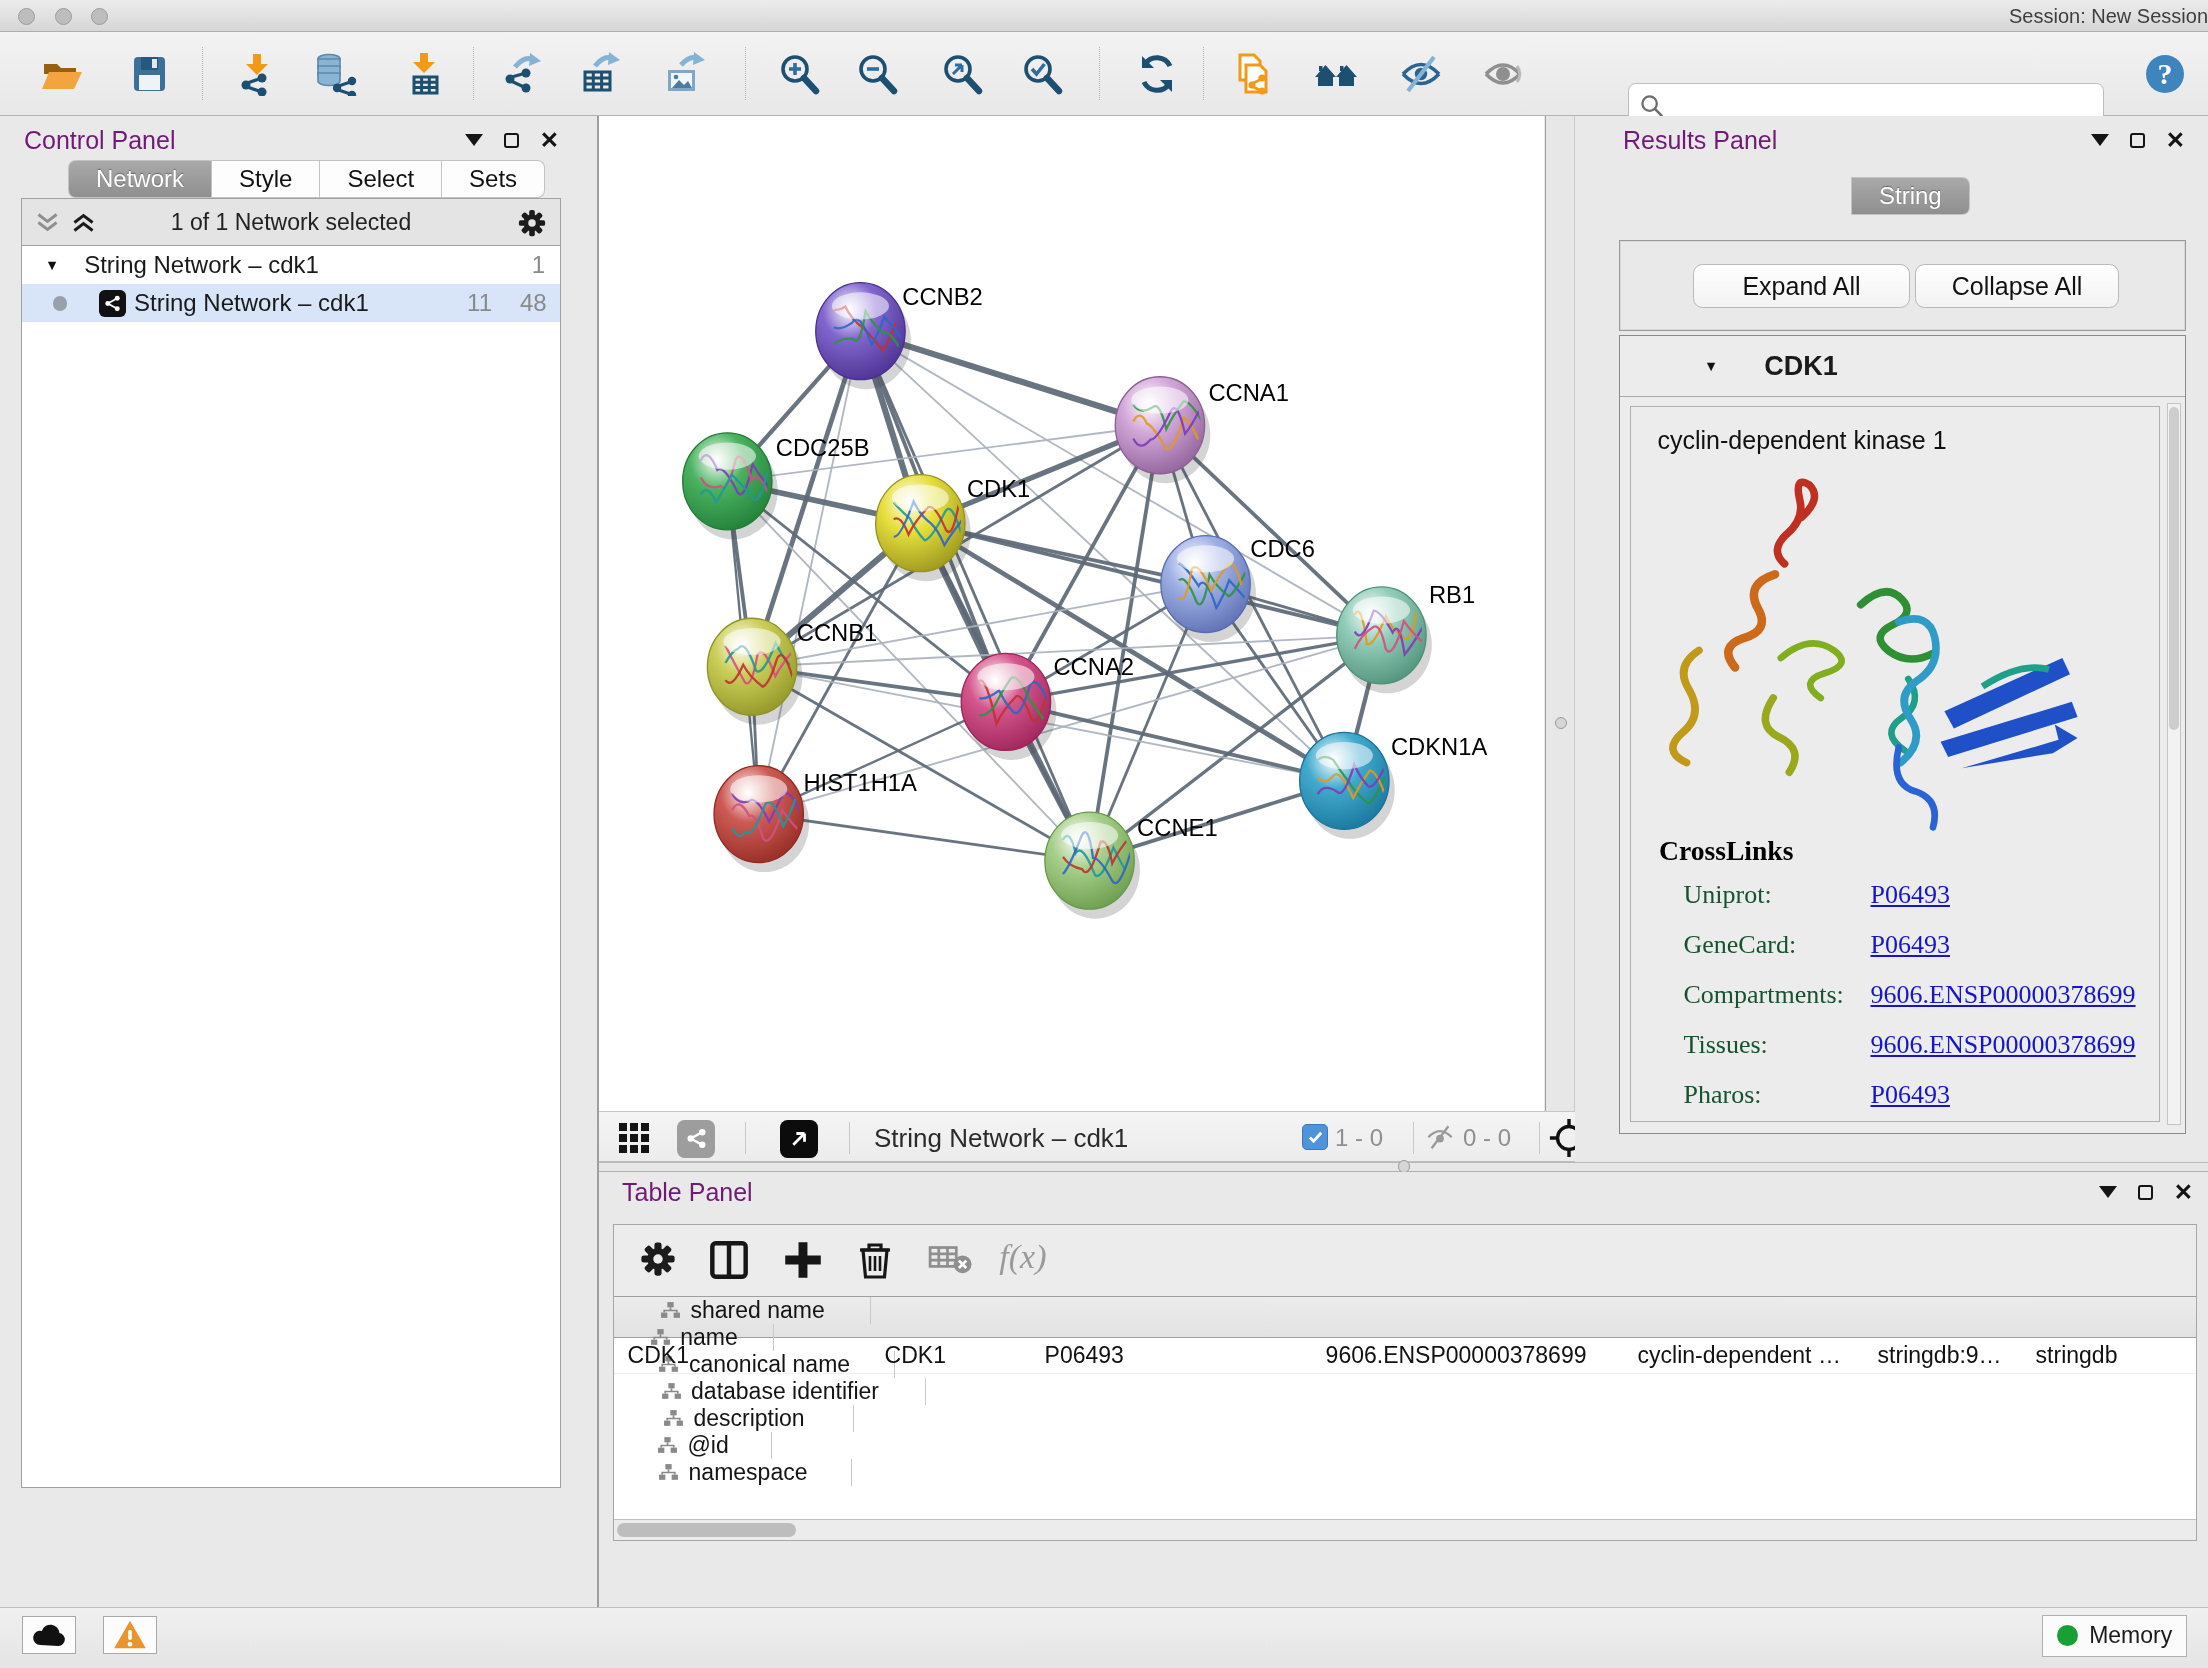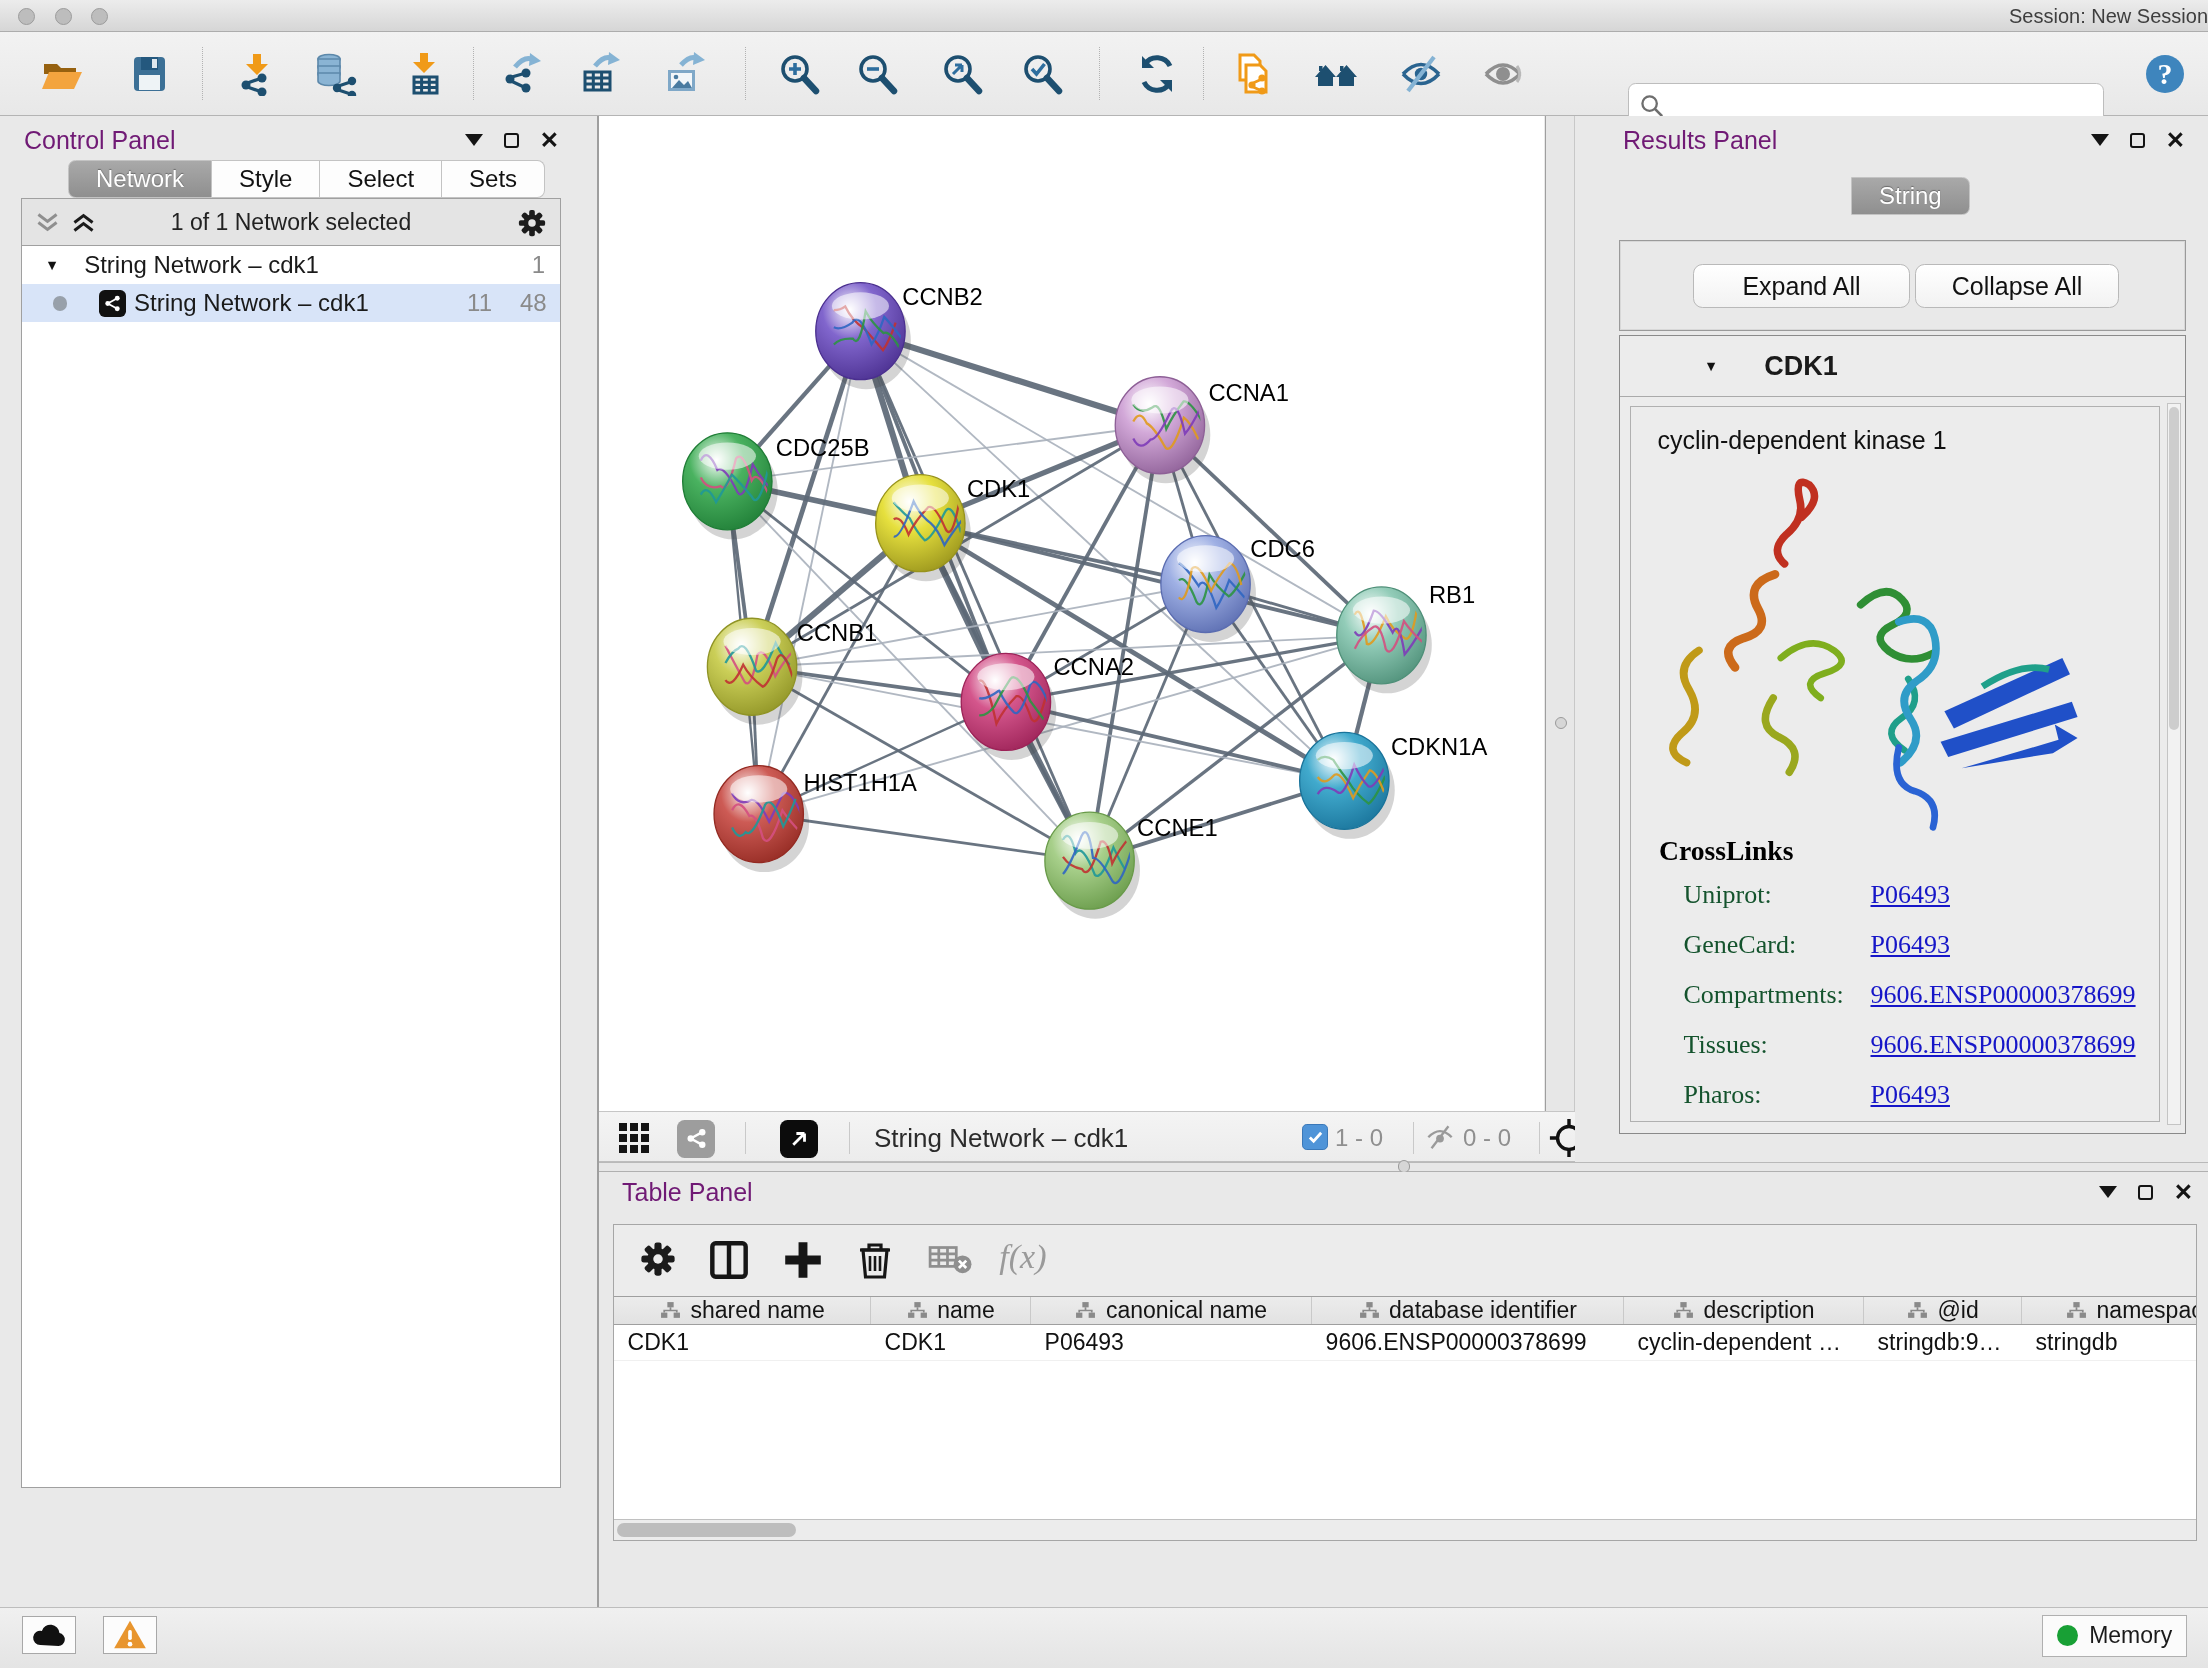--- a/index.html
+++ b/index.html
@@ -119,22 +119,22 @@
   .table-panel{position:absolute;left:599px;top:1172px;width:1609px;height:436px;background:#e9e9e9;}
   .tp-titlerow{position:absolute;left:23px;right:15px;top:5.7px;display:flex;
     justify-content:space-between;align-items:center;}
   .tp-widget{position:absolute;left:14.3px;top:52px;right:11.4px;bottom:67px;
     border:1px solid #a6a6a6;background:#fff;}
   .tp-toolbar{position:absolute;left:0;right:0;top:0;height:71px;background:#ececec;}
   .tp-toolbar .ic{position:absolute;top:15px;}
   .fx{position:absolute;left:385px;top:13.3px;font-family:"Liberation Serif",serif;
     font-style:italic;font-size:34px;color:#9a9a9a;}
   .tp-table{position:absolute;left:0;right:0;top:71px;bottom:21px;overflow:hidden;background:#fff;}
-  .th-row{display:flex;height:29px;background:linear-gradient(#ececec,#e2e2e2);
-    border-top:1px solid #9f9f9f;border-bottom:1px solid #9f9f9f;}
+  .th-row{display:flex;height:42px;background:linear-gradient(#ececec,#e2e2e2);
+    border-top:1px solid #9f9f9f;border-bottom:1px solid #9f9f9f;flex-direction:column;}
   .th{flex:none;display:flex;align-items:center;justify-content:center;gap:9.5px;
     border-right:1px solid #c9c9c9;font-size:23px;color:#141414;overflow:hidden;white-space:nowrap;}
   .td-row{display:flex;height:36px;border-bottom:1px solid #f0f0f0;}
   .td{flex:none;padding-left:13.3px;display:flex;align-items:center;font-size:23px;
     overflow:hidden;white-space:nowrap;color:#111;}
   .tp-hscroll{position:absolute;left:0;right:0;bottom:0;height:21px;background:#ececec;
     border-top:1px solid #c0c0c0;}
   .tp-hthumb{position:absolute;left:2.9px;top:2.9px;width:179px;height:14.3px;background:#bdbdbd;border-radius:7.6px;}
   .tp-tabs{position:absolute;left:524px;top:390px;}
 

